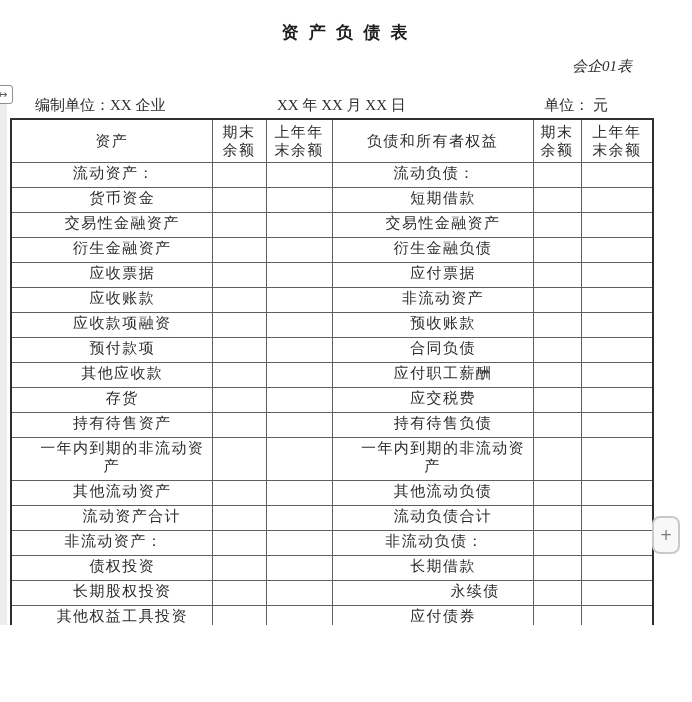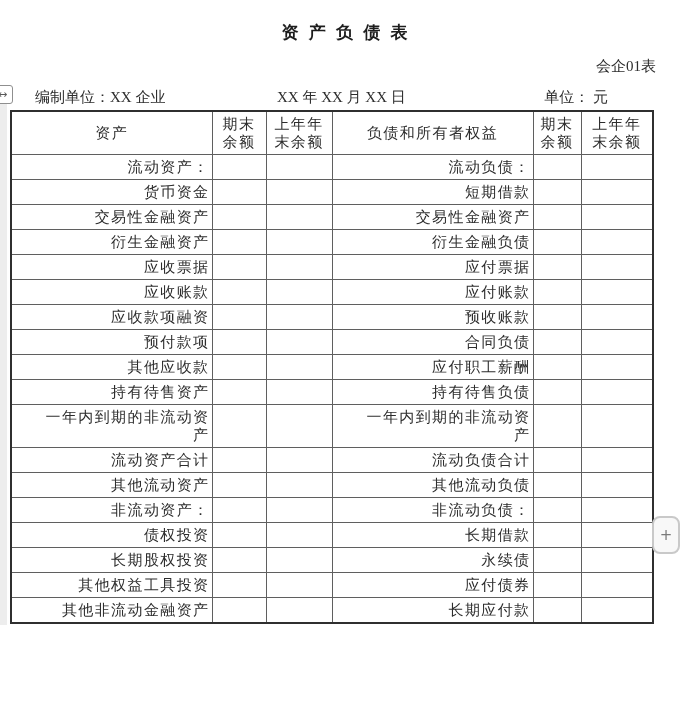--- a/index.html
+++ b/index.html
@@ -19,26 +19,27 @@
     padding-top:21px;
     text-align:center;
     font-size:17px;
     font-weight:bold;
     letter-spacing:3px;
     color:#1d1d1d;
   }
   .form-code{
     margin-top:13px;
     text-align:right;
-    padding-right:36px;
+    padding-right:60px;
     font-size:15px;
+    font-style:italic;
   }
   .meta{
     position:relative;
-    margin-top:12px;
+    margin-top:20px;
     height:20px;
     font-size:15px;
   }
   .meta .prepared{position:absolute;left:35px;top:0;}
   .meta .rdate{position:absolute;left:277px;top:0;}
   .meta .unit{position:absolute;right:84px;top:0;}
   table.bs{
     margin-left:10px;
     margin-top:2px;
     width:642px;
@@ -50,21 +51,21 @@
     border:1px solid #5f5f5f;
     font-size:15px;
     font-weight:normal;
     line-height:18px;
     padding:3px 2px;
     letter-spacing:1.4px;
     vertical-align:middle;
     overflow:hidden;
   }
   table.bs thead th{text-align:center;}
-  td.name{text-align:right;word-break:break-all;}
+  td.name{text-align:center;word-break:break-all;font-family:Liberation Mono, monospace;}
   td.val{height:18px;}
   .ind0{text-indent:4px;}
   .ind1{text-indent:21px;}
   .ind2{text-indent:40px;}
   .ind3{text-indent:43px;}
   .ind4{text-indent:85px;}
   .add-btn{
     position:absolute;
     left:652px;top:516px;
     width:24px;height:34px;
@@ -174,21 +175,21 @@
           <td class="val"></td>
           <td class="val"></td>
           <td class="name ind1">应付票据</td>
           <td class="val"></td>
           <td class="val"></td>
         </tr>
         <tr>
           <td class="name ind1">应收账款</td>
           <td class="val"></td>
           <td class="val"></td>
-          <td class="name ind1">应付账款</td>
+          <td class="name ind1">非流动资产</td>
           <td class="val"></td>
           <td class="val"></td>
         </tr>
         <tr>
           <td class="name ind1">应收款项融资</td>
           <td class="val"></td>
           <td class="val"></td>
           <td class="name ind1">预收账款</td>
           <td class="val"></td>
           <td class="val"></td>
@@ -203,48 +204,56 @@
         </tr>
         <tr>
           <td class="name ind1">其他应收款</td>
           <td class="val"></td>
           <td class="val"></td>
           <td class="name ind1">应付职工薪酬</td>
           <td class="val"></td>
           <td class="val"></td>
         </tr>
         <tr>
+          <td class="name ind1">存货</td>
+          <td class="val"></td>
+          <td class="val"></td>
+          <td class="name ind1">应交税费</td>
+          <td class="val"></td>
+          <td class="val"></td>
+        </tr>
+        <tr>
           <td class="name ind1">持有待售资产</td>
           <td class="val"></td>
           <td class="val"></td>
           <td class="name ind1">持有待售负债</td>
           <td class="val"></td>
           <td class="val"></td>
         </tr>
         <tr>
           <td class="name ind1">一年内到期的非流动资产</td>
           <td class="val"></td>
           <td class="val"></td>
           <td class="name ind1">一年内到期的非流动资产</td>
           <td class="val"></td>
           <td class="val"></td>
         </tr>
         <tr>
+          <td class="name ind1">其他流动资产</td>
+          <td class="val"></td>
+          <td class="val"></td>
+          <td class="name ind1">其他流动负债</td>
+          <td class="val"></td>
+          <td class="val"></td>
+        </tr>
+        <tr>
           <td class="name ind2">流动资产合计</td>
           <td class="val"></td>
           <td class="val"></td>
           <td class="name ind1">流动负债合计</td>
-          <td class="val"></td>
-          <td class="val"></td>
-        </tr>
-        <tr>
-          <td class="name ind1">其他流动资产</td>
-          <td class="val"></td>
-          <td class="val"></td>
-          <td class="name ind1">其他流动负债</td>
           <td class="val"></td>
           <td class="val"></td>
         </tr>
         <tr>
           <td class="name ind0">非流动资产：</td>
           <td class="val"></td>
           <td class="val"></td>
           <td class="name ind0">非流动负债：</td>
           <td class="val"></td>
           <td class="val"></td>

